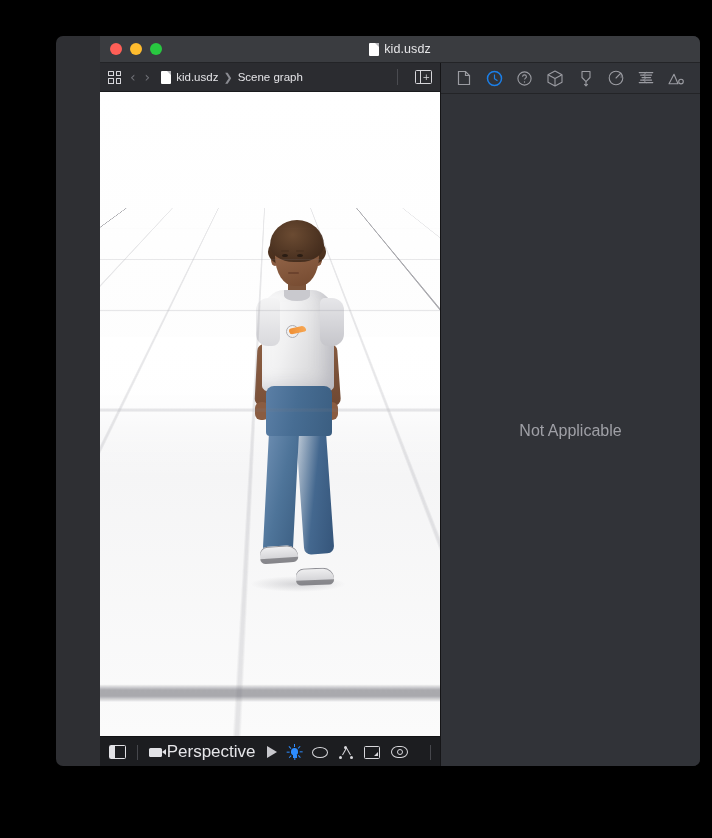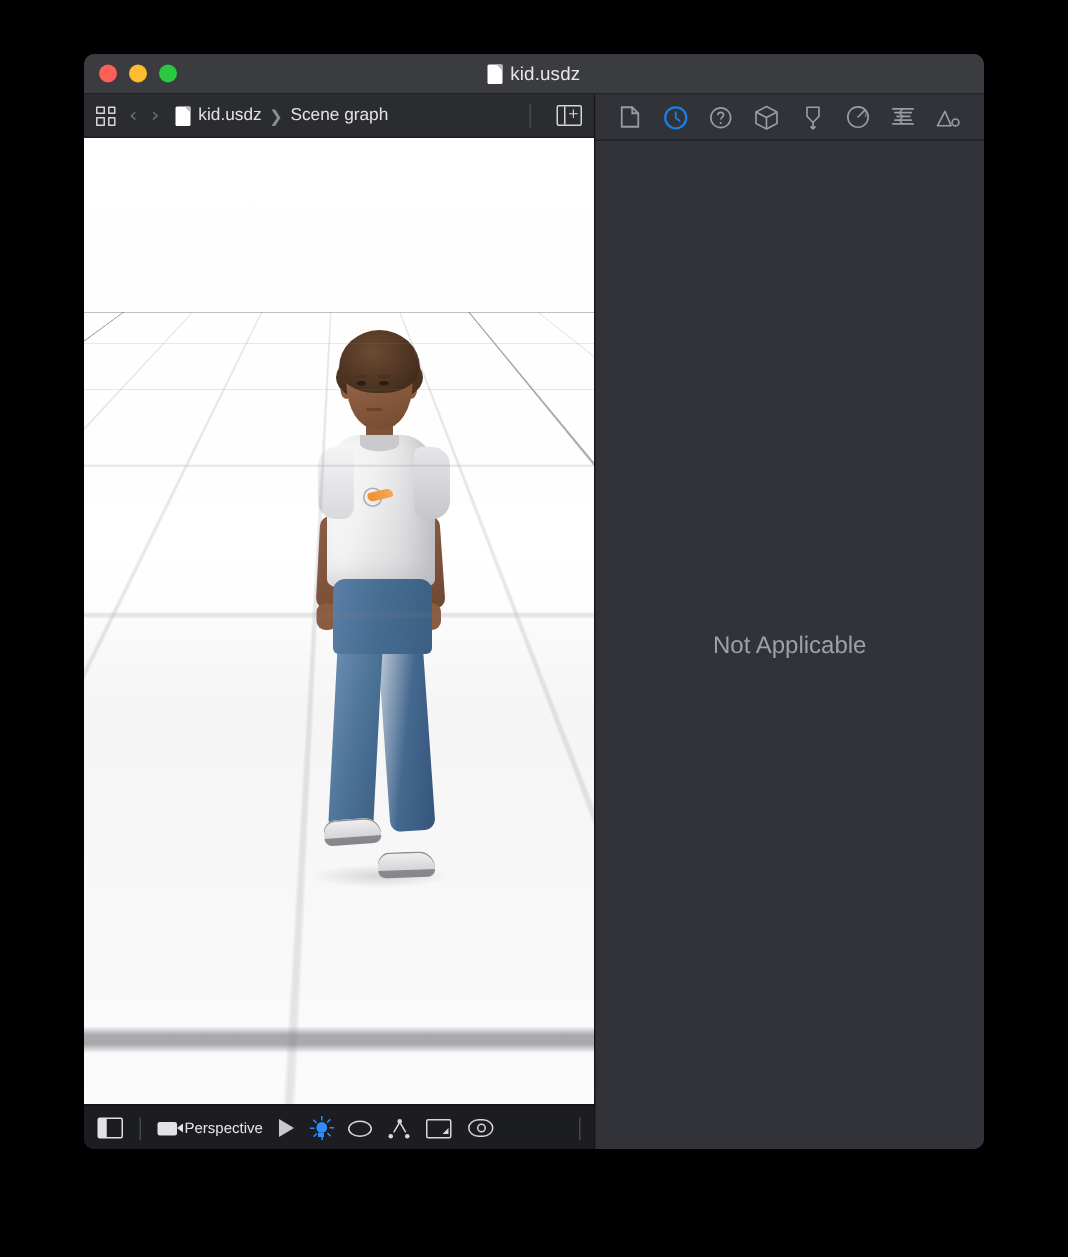--- a/index.html
+++ b/index.html
@@ -13,20 +13,21 @@
 
   
   .window{
     position:absolute;
     left:56px; top:36px;
     width:600px; height:730px;
     background:#2e2f33;
     border-radius:7px;
     overflow:hidden;
     box-shadow:0 14px 40px rgba(0,0,0,.85);
+    padding-left:44px;
   }
 
   
   .titlebar{
     position:relative;
     height:26px;
     background:#3a3c40;
     border-bottom:1px solid #232427;
     display:flex; align-items:center;
   }
@@ -335,21 +336,21 @@
     width:13px;height:9px;background:#e2e2e6;border-radius:1.5px;
     position:relative;
   }
   .cam-icon:after{
     content:"";position:absolute;right:-4px;top:1.5px;
     width:0;height:0;
     border-top:3px solid transparent;
     border-bottom:3px solid transparent;
     border-right:4px solid #e2e2e6;
   }
-  .cam-label{font-size:10px;color:#e6e6e9;}
+  .cam-label{font-size:17px;color:#e6e6e9;}
   .play{
     width:0;height:0;
     border-top:6.5px solid transparent;
     border-bottom:6.5px solid transparent;
     border-left:10px solid #dcdce0;
     opacity:.9;
   }
   .bulb{
     position:relative;width:14px;height:14px;
   }

